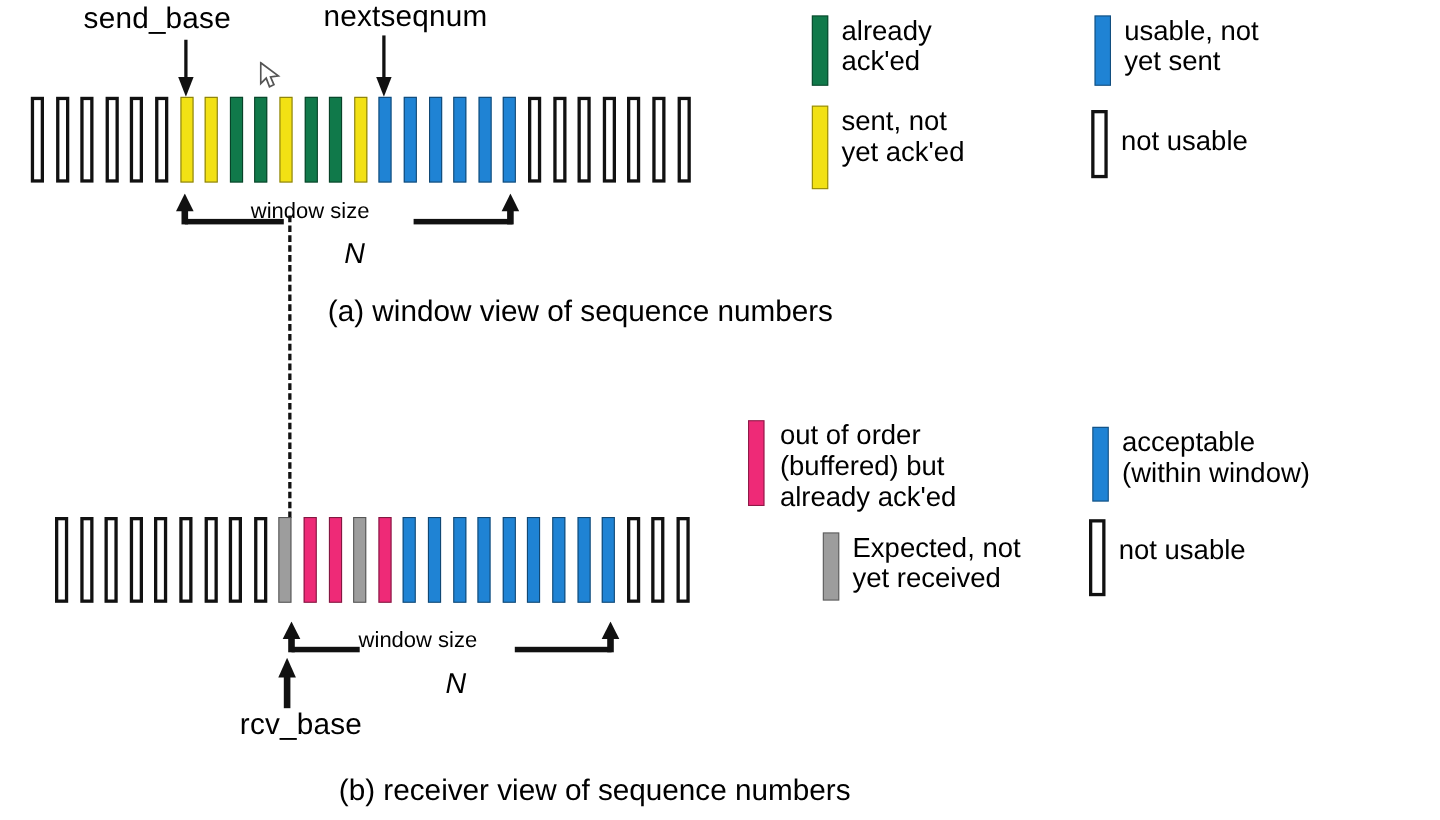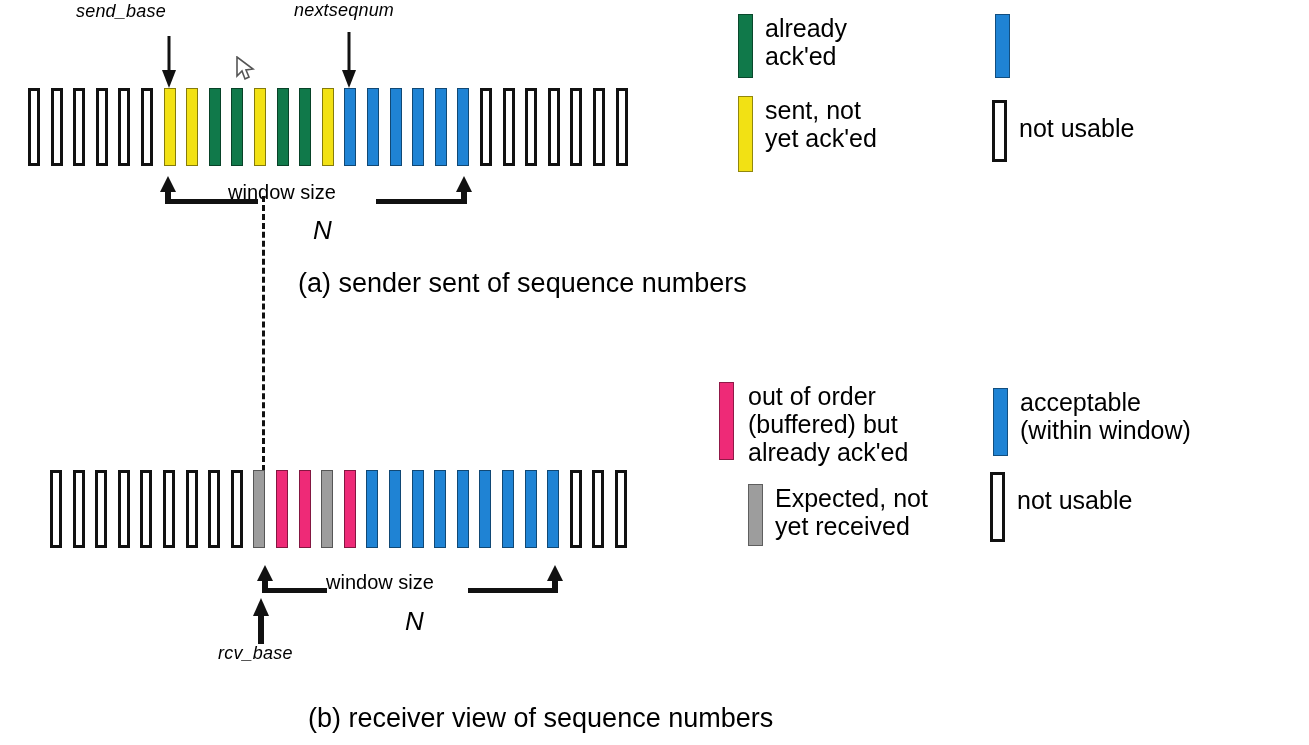--- a/index.html
+++ b/index.html
@@ -43,22 +43,21 @@
     border: 1px solid rgba(0,0,0,0.45);
   }
 
   
   .lbl {
     position: absolute;
     white-space: nowrap;
     line-height: 1.08;
   }
   .var-label {
-    font-style: italic;
-    font-size: 18px;
+    font-size: 27px;
     letter-spacing: 0.2px;
   }
   .caption {
     font-size: 27px;
   }
   .win-text {
     font-size: 20px;
   }
   .win-n {
     font-style: italic;
@@ -156,30 +155,32 @@
     <rect x="10" y="23" width="90" height="5" fill="#111"></rect>
     <rect x="218" y="23" width="90" height="5" fill="#111"></rect>
     <rect x="303" y="14" width="6" height="14" fill="#111"></rect>
     <polygon points="306,0 298,16 314,16" fill="#111"></polygon>
   </svg>
   <div class="lbl win-text" style="left:228px; top:182px;">window size</div>
   <div class="lbl win-n" style="left:313px; top:216px;">N</div>
 
   <div class="dash-line" style="left:262px; top:196px; height:275px;"></div>
 
-  <div class="lbl caption" style="left:298px; top:269px;">(a) sender sent of sequence numbers</div>
+  <div class="lbl caption" style="left:298px; top:269px;">(a) window view of sequence numbers</div>
 
   <div class="legend-item" style="left:738px; top:14px;">
     <div class="legend-swatch filled" id="s-leg-sw-0" style="height: 64px; background: rgb(16, 121, 74);"></div>
     <div class="legend-text">already
 ack'ed</div>
   </div>
 
   <div class="legend-item" style="left:995px; top:14px;">
     <div class="legend-swatch filled" id="s-leg-sw-1" style="height: 64px; background: rgb(31, 131, 212);"></div>
+    <div class="legend-text">usable, not
+yet sent</div>
   </div>
 
   <div class="legend-item" style="left:738px; top:96px;">
     <div class="legend-swatch filled" id="s-leg-sw-2" style="height: 76px; background: rgb(242, 225, 20);"></div>
     <div class="legend-text">sent, not
 yet ack'ed</div>
   </div>
 
   <div class="legend-item" style="left:992px; top:100px;">
     <div class="legend-swatch hollow" style="height:62px;"></div>
@@ -227,21 +228,21 @@
   <div class="lbl win-n" style="left:405px; top:607px;">N</div>
 
   <svg class="arrow-svg" style="left:252px; top:598px;" width="18" height="46" viewBox="0 0 18 46">
     <polygon points="9,0 1,18 17,18" fill="#111"></polygon>
     <rect x="6" y="15" width="6" height="31" fill="#111"></rect>
   </svg>
   <div class="lbl var-label" style="left:218px; top:644px;text-align:center;">rcv_base</div>
 
   <div class="lbl caption" style="left:308px; top:704px;">(b) receiver view of sequence numbers</div>
 
-  <div class="legend-item" style="left:719px; top:382px;gap:14px;">
+  <div class="legend-item" style="left:680px; top:382px;gap:14px;">
     <div class="legend-swatch filled" id="r-leg-sw-0" style="height: 78px; background: rgb(238, 42, 119);"></div>
     <div class="legend-text">out of order
 (buffered) but
 already ack'ed</div>
   </div>
 
   <div class="legend-item" style="left:993px; top:388px;">
     <div class="legend-swatch filled" id="r-leg-sw-1" style="height: 68px; background: rgb(31, 131, 212);"></div>
     <div class="legend-text">acceptable
 (within window)</div>

